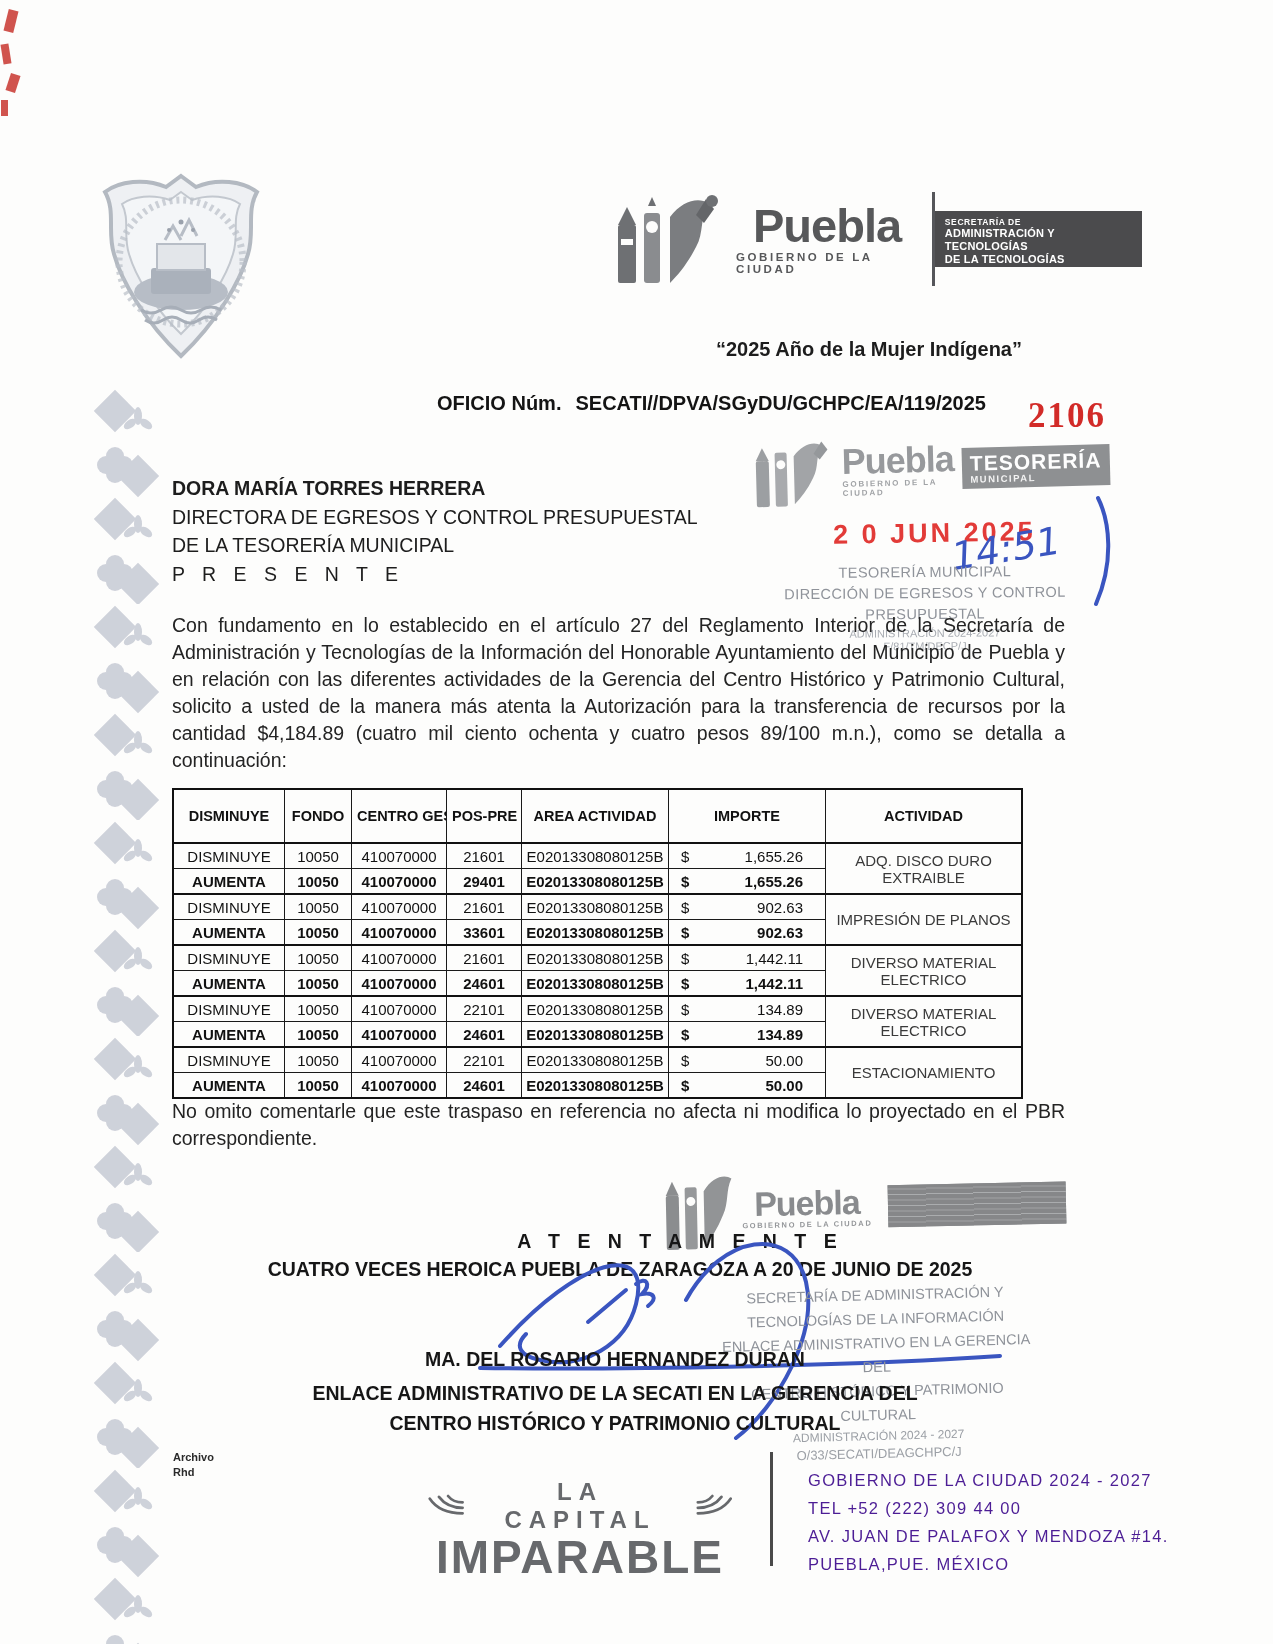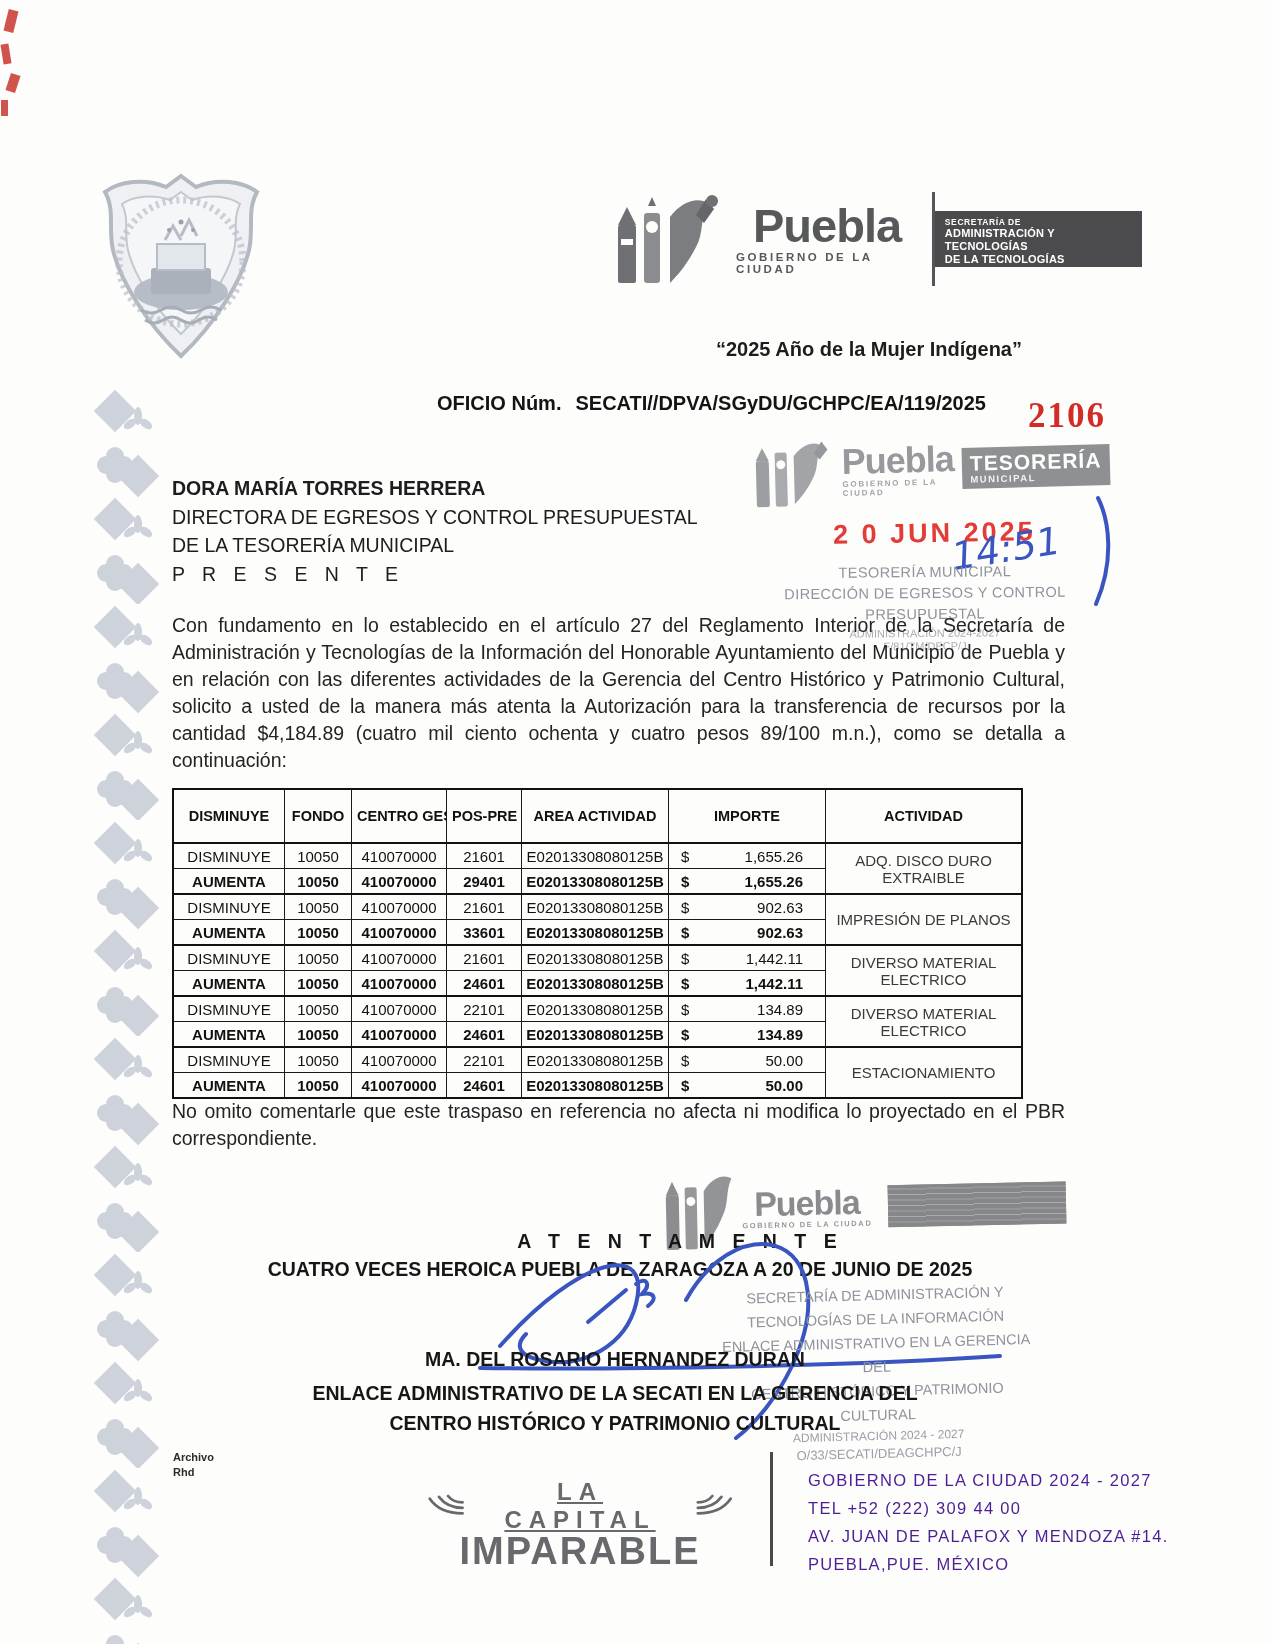--- a/index.html
+++ b/index.html
@@ -95,23 +95,23 @@
   .stamp-sig .li:nth-child(6){font-size:13px;line-height:18px;color:#9ca0a6;}
 
   .sig-name{position:absolute;left:270px;top:1348px;width:690px;text-align:center;font-size:19.5px;font-weight:bold;color:#161616;}
   .sig-title1{position:absolute;left:230px;top:1382px;width:770px;text-align:center;font-size:19.5px;font-weight:bold;color:#161616;}
   .sig-title2{position:absolute;left:230px;top:1412px;width:770px;text-align:center;font-size:19.5px;font-weight:bold;color:#161616;}
   .ink-signature{position:absolute;left:440px;top:1238px;pointer-events:none;}
 
   .archivo{position:absolute;left:173px;top:1450px;font-size:11px;font-weight:bold;line-height:15px;color:#2b2b2b;}
 
   .capital-logo{position:absolute;left:428px;top:1478px;width:304px;text-align:center;color:#67696c;}
-  .capital-top-row{display:flex;align-items:center;justify-content:flex-start;gap:20px;text-decoration:underline;}
+  .capital-top-row{display:flex;align-items:center;justify-content:flex-start;gap:20px;}
   .capital-top{font-size:24px;font-weight:bold;letter-spacing:7px;}
-  .capital-bottom{font-size:38px;font-weight:bold;letter-spacing:2px;margin-top:-4px;}
+  .capital-bottom{font-size:46px;font-weight:bold;letter-spacing:2px;margin-top:-4px;}
 
   .footer-divider{position:absolute;left:770px;top:1452px;width:3px;height:114px;background:#4a4a4a;}
   .footer-right{position:absolute;left:808px;top:1466px;font-size:16.5px;line-height:28px;color:#4c1d95;letter-spacing:1.3px;}
 </style>
 </head>
 <body>
 
 <div class="page">
 
   <div class="mark mark1"></div>

